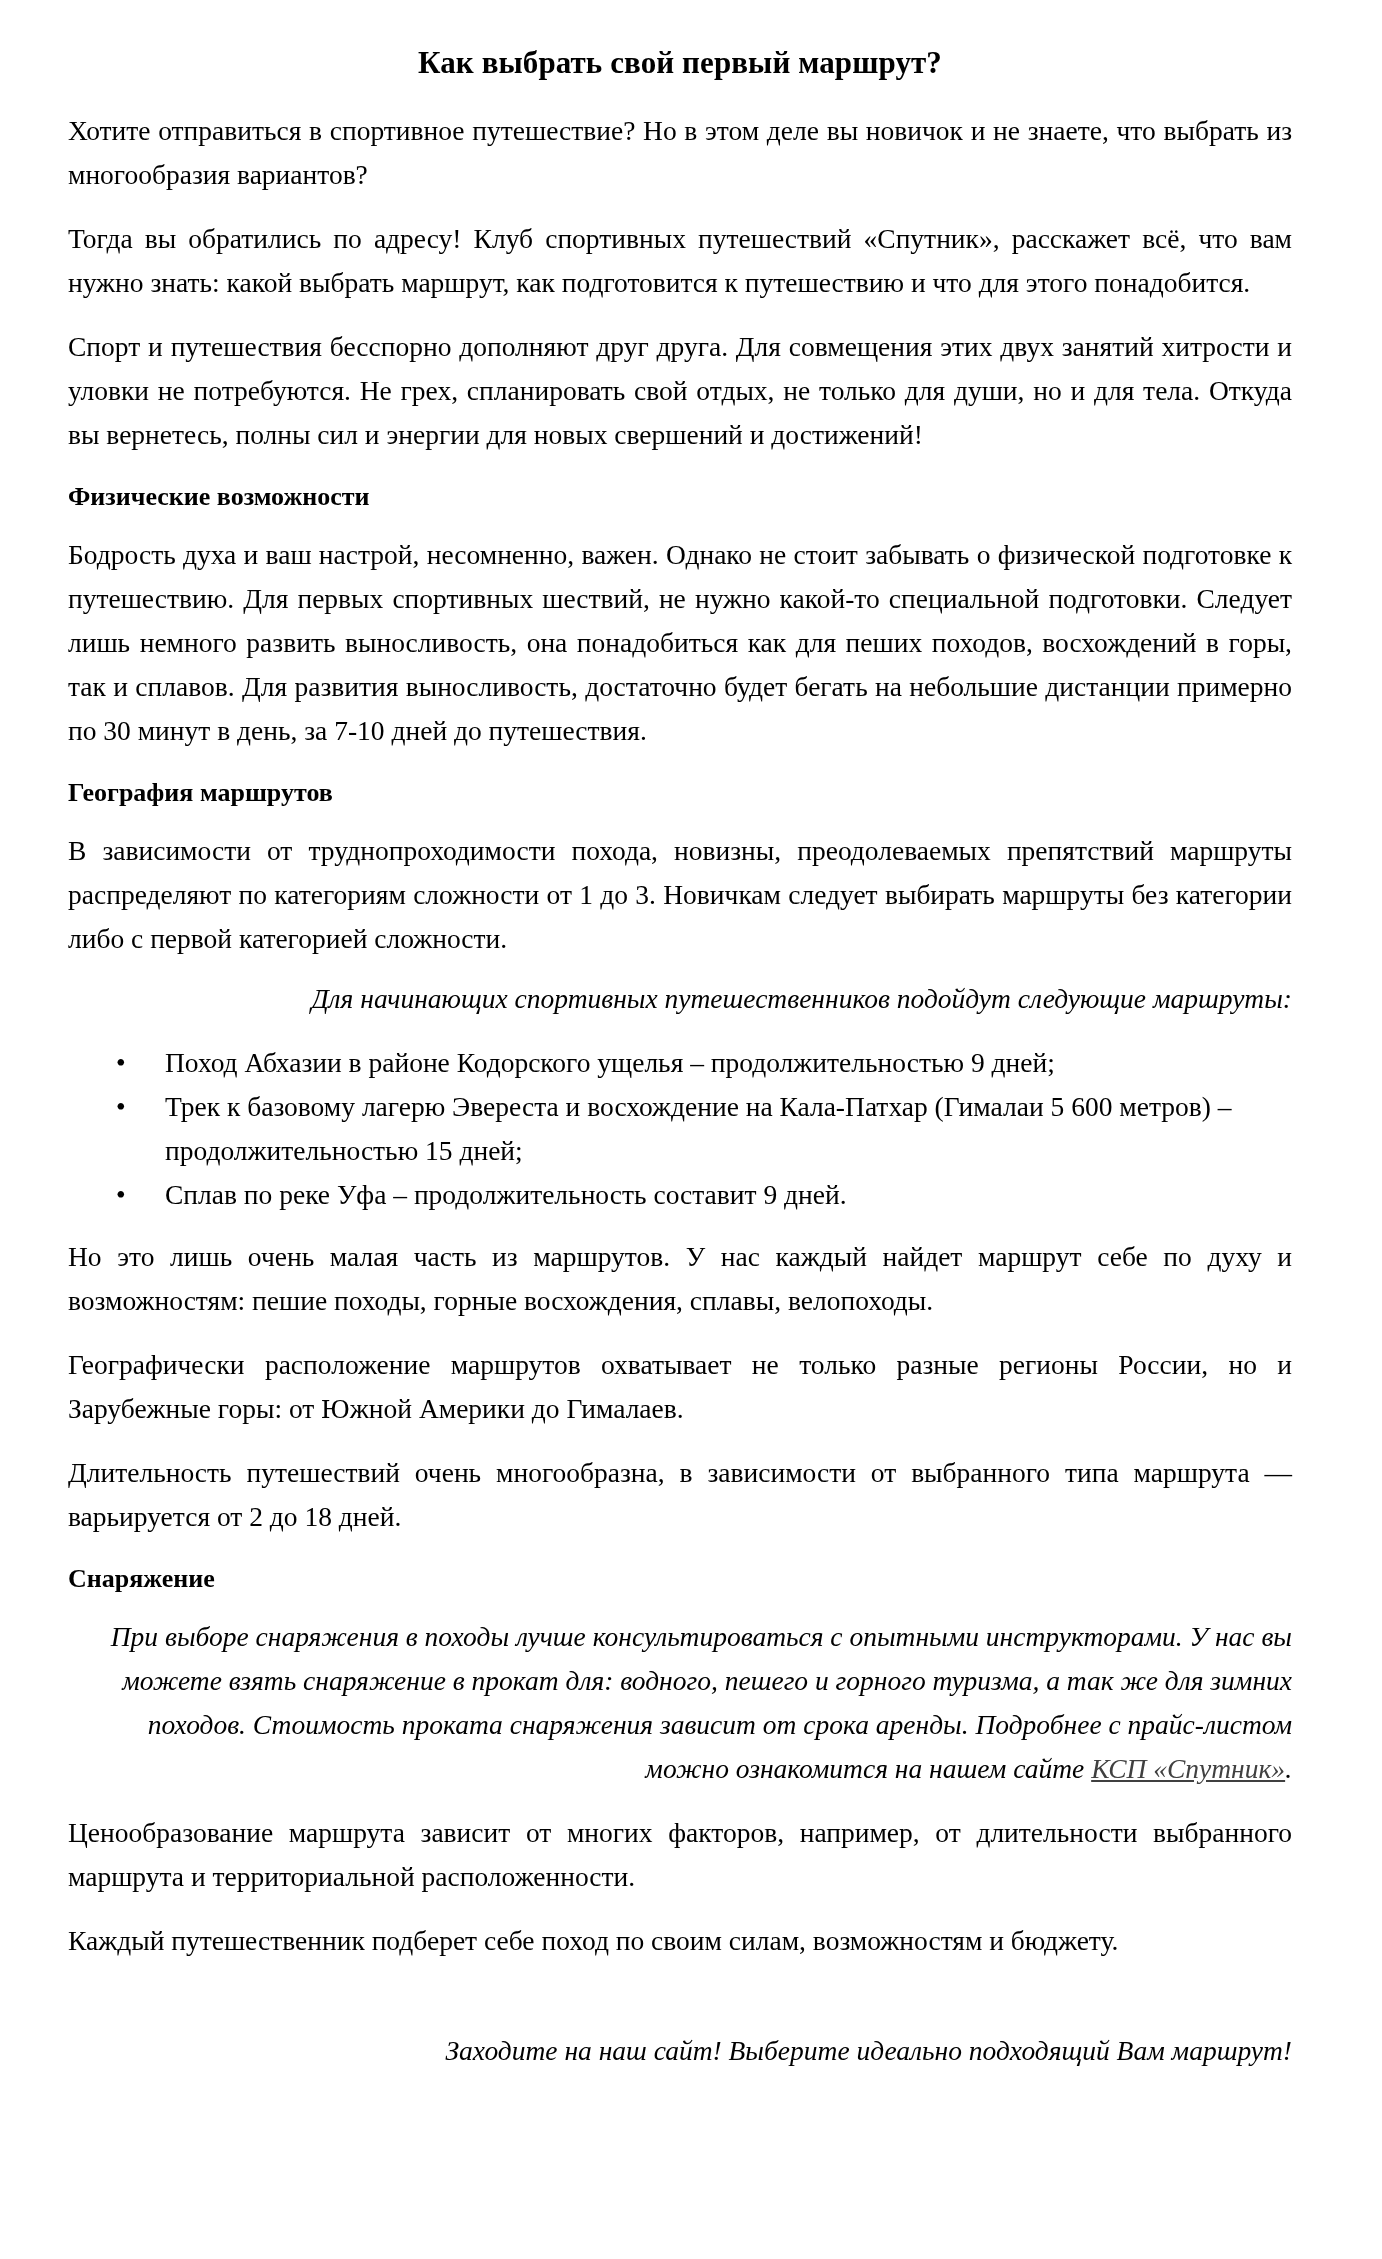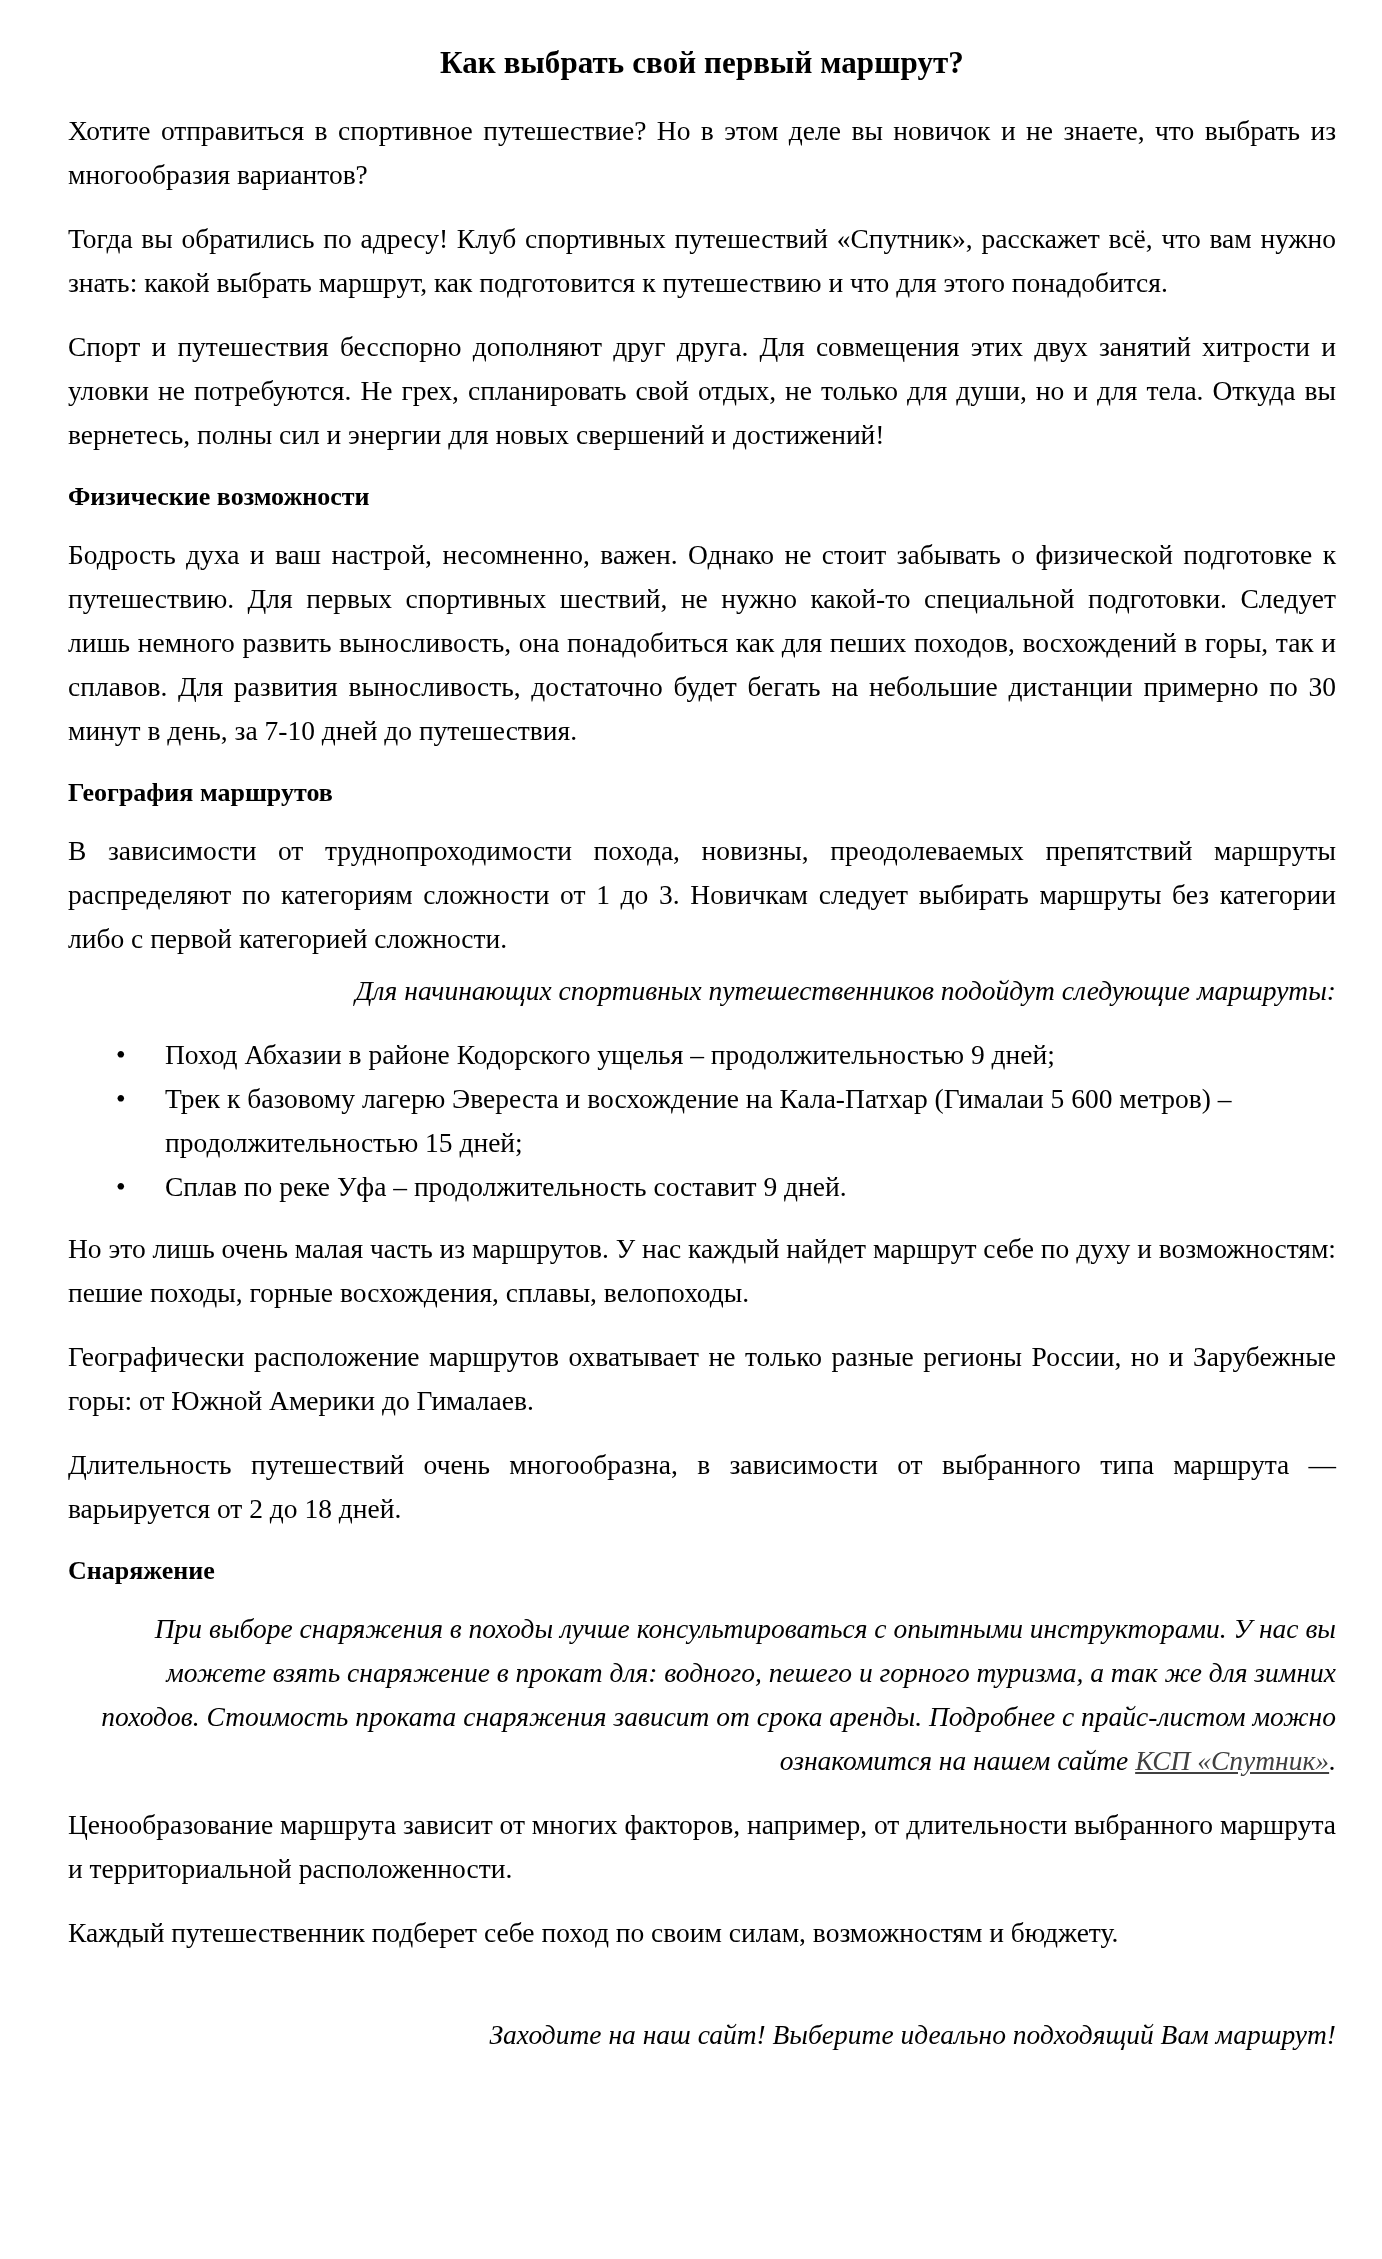--- a/index.html
+++ b/index.html
@@ -11,35 +11,35 @@
     width: 1382px;
     min-height: 2259px;
     font-family: "Liberation Serif", "DejaVu Serif", serif;
     color: #000000;
     -webkit-font-smoothing: antialiased;
   }
   .page {
     width: 1382px;
     min-height: 2259px;
     box-sizing: border-box;
-    padding: 44px 46px 0 68px;
+    padding: 44px 90px 0 68px;
     background: #ffffff;
   }
   .doc-title {
     font-size: 31px;
     font-weight: bold;
     text-align: center;
     margin: 0 0 26px 0;
     line-height: 1.25;
     letter-spacing: 0.1px;
   }
   p.para {
     font-size: 27.5px;
     line-height: 44px;
-    margin: 8px 0 20px 0;
+    margin: 16px 0 20px 0;
     text-align: justify;
     text-justify: inter-word;
     hyphens: none;
   }
   p.para.tight {
     margin-bottom: 0;
   }
   p.para.nojust {
     text-align: right;
     font-style: italic;

